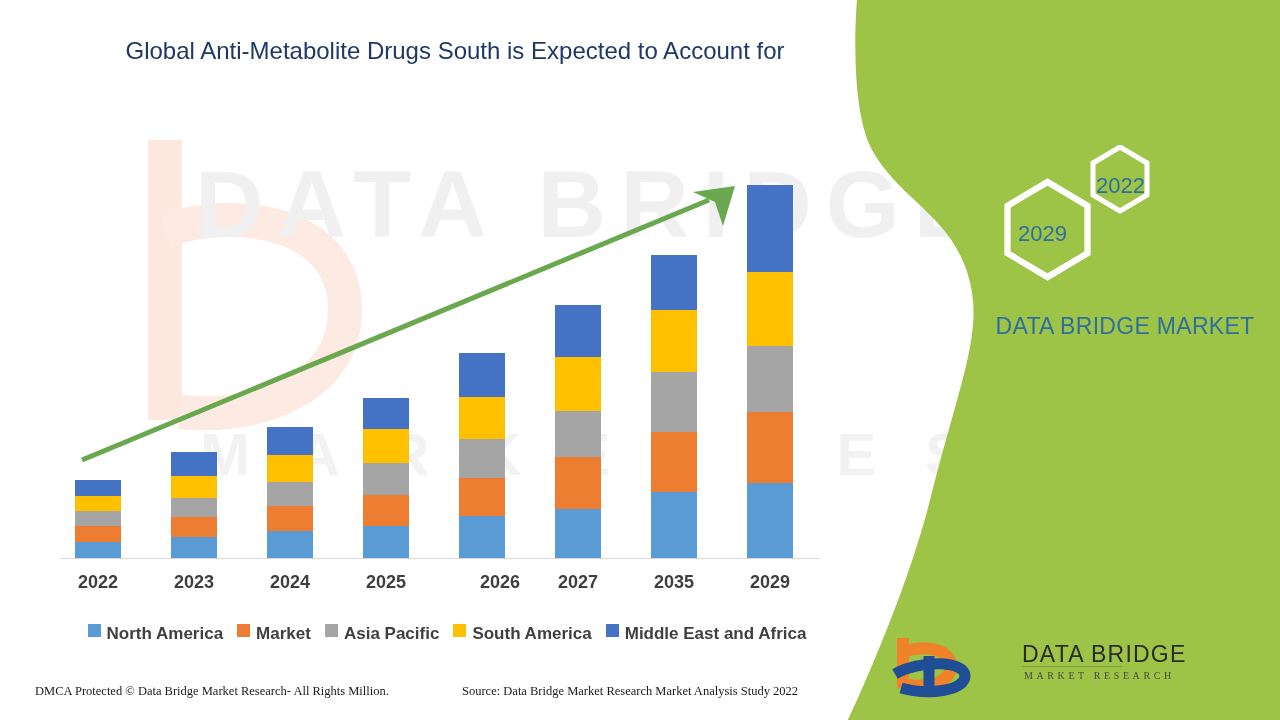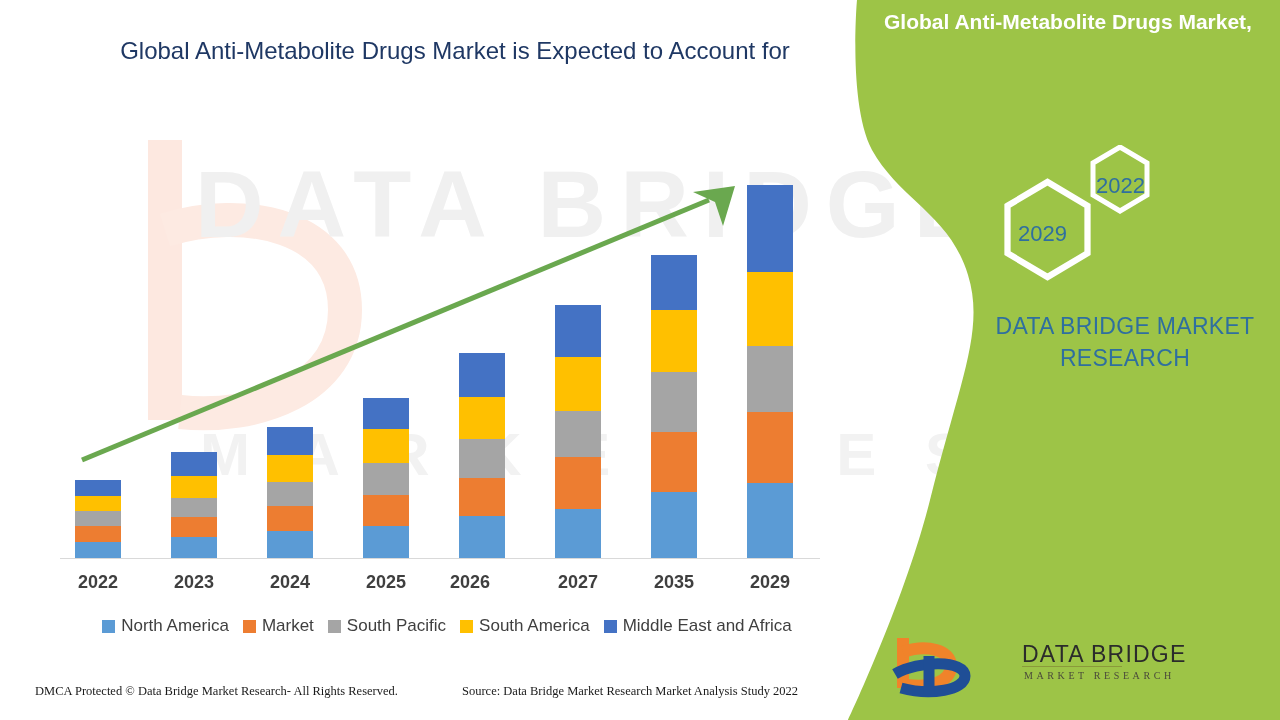--- a/index.html
+++ b/index.html
@@ -22,21 +22,21 @@
   .axis-line{position:absolute;left:60px;top:558px;width:760px;height:1px;background:#d9d9d9;}
   .bar{position:absolute;bottom:0;width:46px;}
   .seg{width:100%;}
   .xlabels{position:absolute;left:0;top:572px;width:860px;height:30px;}
   .xlab{position:absolute;width:80px;text-align:center;font-size:18px;font-weight:700;color:#3f3f3f;}
 
   
   .legend{position:absolute;left:62px;top:616px;width:770px;display:flex;align-items:center;justify-content:center;gap:14px;}
   .lg-item{display:flex;align-items:center;gap:6px;}
   .lg-sw{width:13px;height:13px;display:inline-block;}
-  .lg-tx{font-size:17px;font-weight:400;color:#3f3f3f;white-space:nowrap;}
+  .lg-tx{font-size:17px;font-weight:700;color:#3f3f3f;white-space:nowrap;margin-top:8px;}
 
   
   .foot{position:absolute;top:684px;font-family:"Liberation Serif",serif;font-size:12.5px;color:#1a1a1a;white-space:nowrap;}
   .foot-l{left:35px;}
   .foot-r{left:462px;text-align:center;}
 
   
   .panel{position:absolute;left:0;top:0;width:1280px;height:720px;pointer-events:none;}
   .panel-head{position:absolute;left:858px;top:6px;width:420px;text-align:center;color:#ffffff;
               font-size:21px;font-weight:700;line-height:31px;}
@@ -57,21 +57,21 @@
 <div id="root">
 
   <svg class="wm-b" viewBox="0 0 330 330">
     <path d="M70 20 L70 300" stroke="#fde8e0" stroke-width="34" fill="none"></path>
     <path d="M70 110 C150 85, 250 105, 250 190 C250 270, 160 300, 85 292" stroke="#fdeae2" stroke-width="34" fill="none"></path>
   </svg>
   <div class="wm wm-text wm-line1">DATA BRIDGE</div>
   <div class="wm wm-text wm-line2">M A R K E T   R E S E A R C H</div>
 
   <div class="title">
-    <div>Global Anti-Metabolite Drugs Market is Expected to Account for</div>
+    <div>Global Anti-Metabolite Drugs South is Expected to Account for</div>
   </div>
 
   <div class="chart">
 
     <svg id="arrow-layer" style="position:absolute;left:0;top:0;width:860px;height:600px;" viewBox="0 0 860 600">
         <line x1="82" y1="460" x2="709" y2="200" stroke="#6aa84f" stroke-width="5"></line>
         <polygon points="735,186 693,192 715,202 723,226" fill="#6aa84f"></polygon>
       </svg>
 
     <div id="bars">
@@ -131,71 +131,69 @@
           <div class="seg" style="height: 71px; background: rgb(237, 125, 49);"></div>
           <div class="seg" style="height: 75px; background: rgb(91, 155, 213);"></div>
         </div>
       </div>
     <div class="axis-line"></div>
     <div class="xlabels" id="xlabels">
         <div class="xlab" style="left: 58px;">2022</div>
         <div class="xlab" style="left: 154px;">2023</div>
         <div class="xlab" style="left: 250px;">2024</div>
         <div class="xlab" style="left: 346px;">2025</div>
-        <div class="xlab" style="left: 430px;">2026</div>
+        <div class="xlab" style="left: 460px;">2026</div>
         <div class="xlab" style="left: 538px;">2027</div>
         <div class="xlab" style="left: 634px;">2035</div>
         <div class="xlab" style="left: 730px;">2029</div>
       </div>
   </div>
 
   <div class="legend" id="legend">
       <div class="lg-item">
         <span class="lg-sw" style="background: rgb(91, 155, 213);"></span>
         <span class="lg-tx">North America</span>
       </div>
       <div class="lg-item">
         <span class="lg-sw" style="background: rgb(237, 125, 49);"></span>
         <span class="lg-tx">Market</span>
       </div>
       <div class="lg-item">
         <span class="lg-sw" style="background: rgb(165, 165, 165);"></span>
-        <span class="lg-tx">South Pacific</span>
+        <span class="lg-tx">Asia Pacific</span>
       </div>
       <div class="lg-item">
         <span class="lg-sw" style="background: rgb(255, 192, 0);"></span>
         <span class="lg-tx">South America</span>
       </div>
       <div class="lg-item">
         <span class="lg-sw" style="background: rgb(68, 114, 196);"></span>
         <span class="lg-tx">Middle East and Africa</span>
       </div>
     </div>
 
-  <div class="foot foot-l">DMCA Protected © Data Bridge Market Research- All Rights Reserved.</div>
+  <div class="foot foot-l">DMCA Protected © Data Bridge Market Research- All Rights Million.</div>
   <div class="foot foot-r">Source: Data Bridge Market Research Market Analysis Study 2022</div>
 
   <svg class="panel" viewBox="0 0 1280 720" preserveAspectRatio="none">
     <path id="panel-path" d="M857,0 L1280,0 L1280,720 L848,720 C848,720 905,600 930,500 C960,380 985,330 968,275 C950,215 900,200 872,150 C848,105 857,0 857,0 Z" fill="#9dc447"></path>
   </svg>
 
   <div class="panel-head">
-    <div>Global Anti-Metabolite Drugs Market,</div>
   </div>
 
   <svg class="hexwrap" viewBox="0 0 210 150">
     <polygon points="34,55 66,36 98,55 98,93 66,112 34,93" fill="none" stroke="#ffffff" stroke-width="5" transform="translate(-10,-8) scale(1.25)"></polygon>
     <polygon points="118,18 145,2 172,18 172,50 145,66 118,50" fill="none" stroke="#ffffff" stroke-width="5"></polygon>
   </svg>
   <div class="hex-num hex-2029-t">2029</div>
   <div class="hex-num hex-2022-t">2022</div>
 
   <div class="dbmr">
     <div>DATA BRIDGE MARKET</div>
-    <div>RESEARCH</div>
   </div>
 
   <svg class="logo" viewBox="0 0 225 68">
     <path d="M18 8 L18 58" stroke="#f0832a" stroke-width="12" fill="none"></path>
     <path d="M18 22 C42 14, 66 20, 66 36 C66 52, 44 58, 22 55" stroke="#f0832a" stroke-width="12" fill="none"></path>
     <path d="M10 44 C34 30, 80 30, 80 46 C80 60, 46 66, 16 58" stroke="#1f4e96" stroke-width="11" fill="none"></path>
     <path d="M44 26 L44 64" stroke="#1f4e96" stroke-width="11" fill="none"></path>
   </svg>
   <div class="logo-t1">DATA BRIDGE</div>
   <div class="logo-rule"></div>

